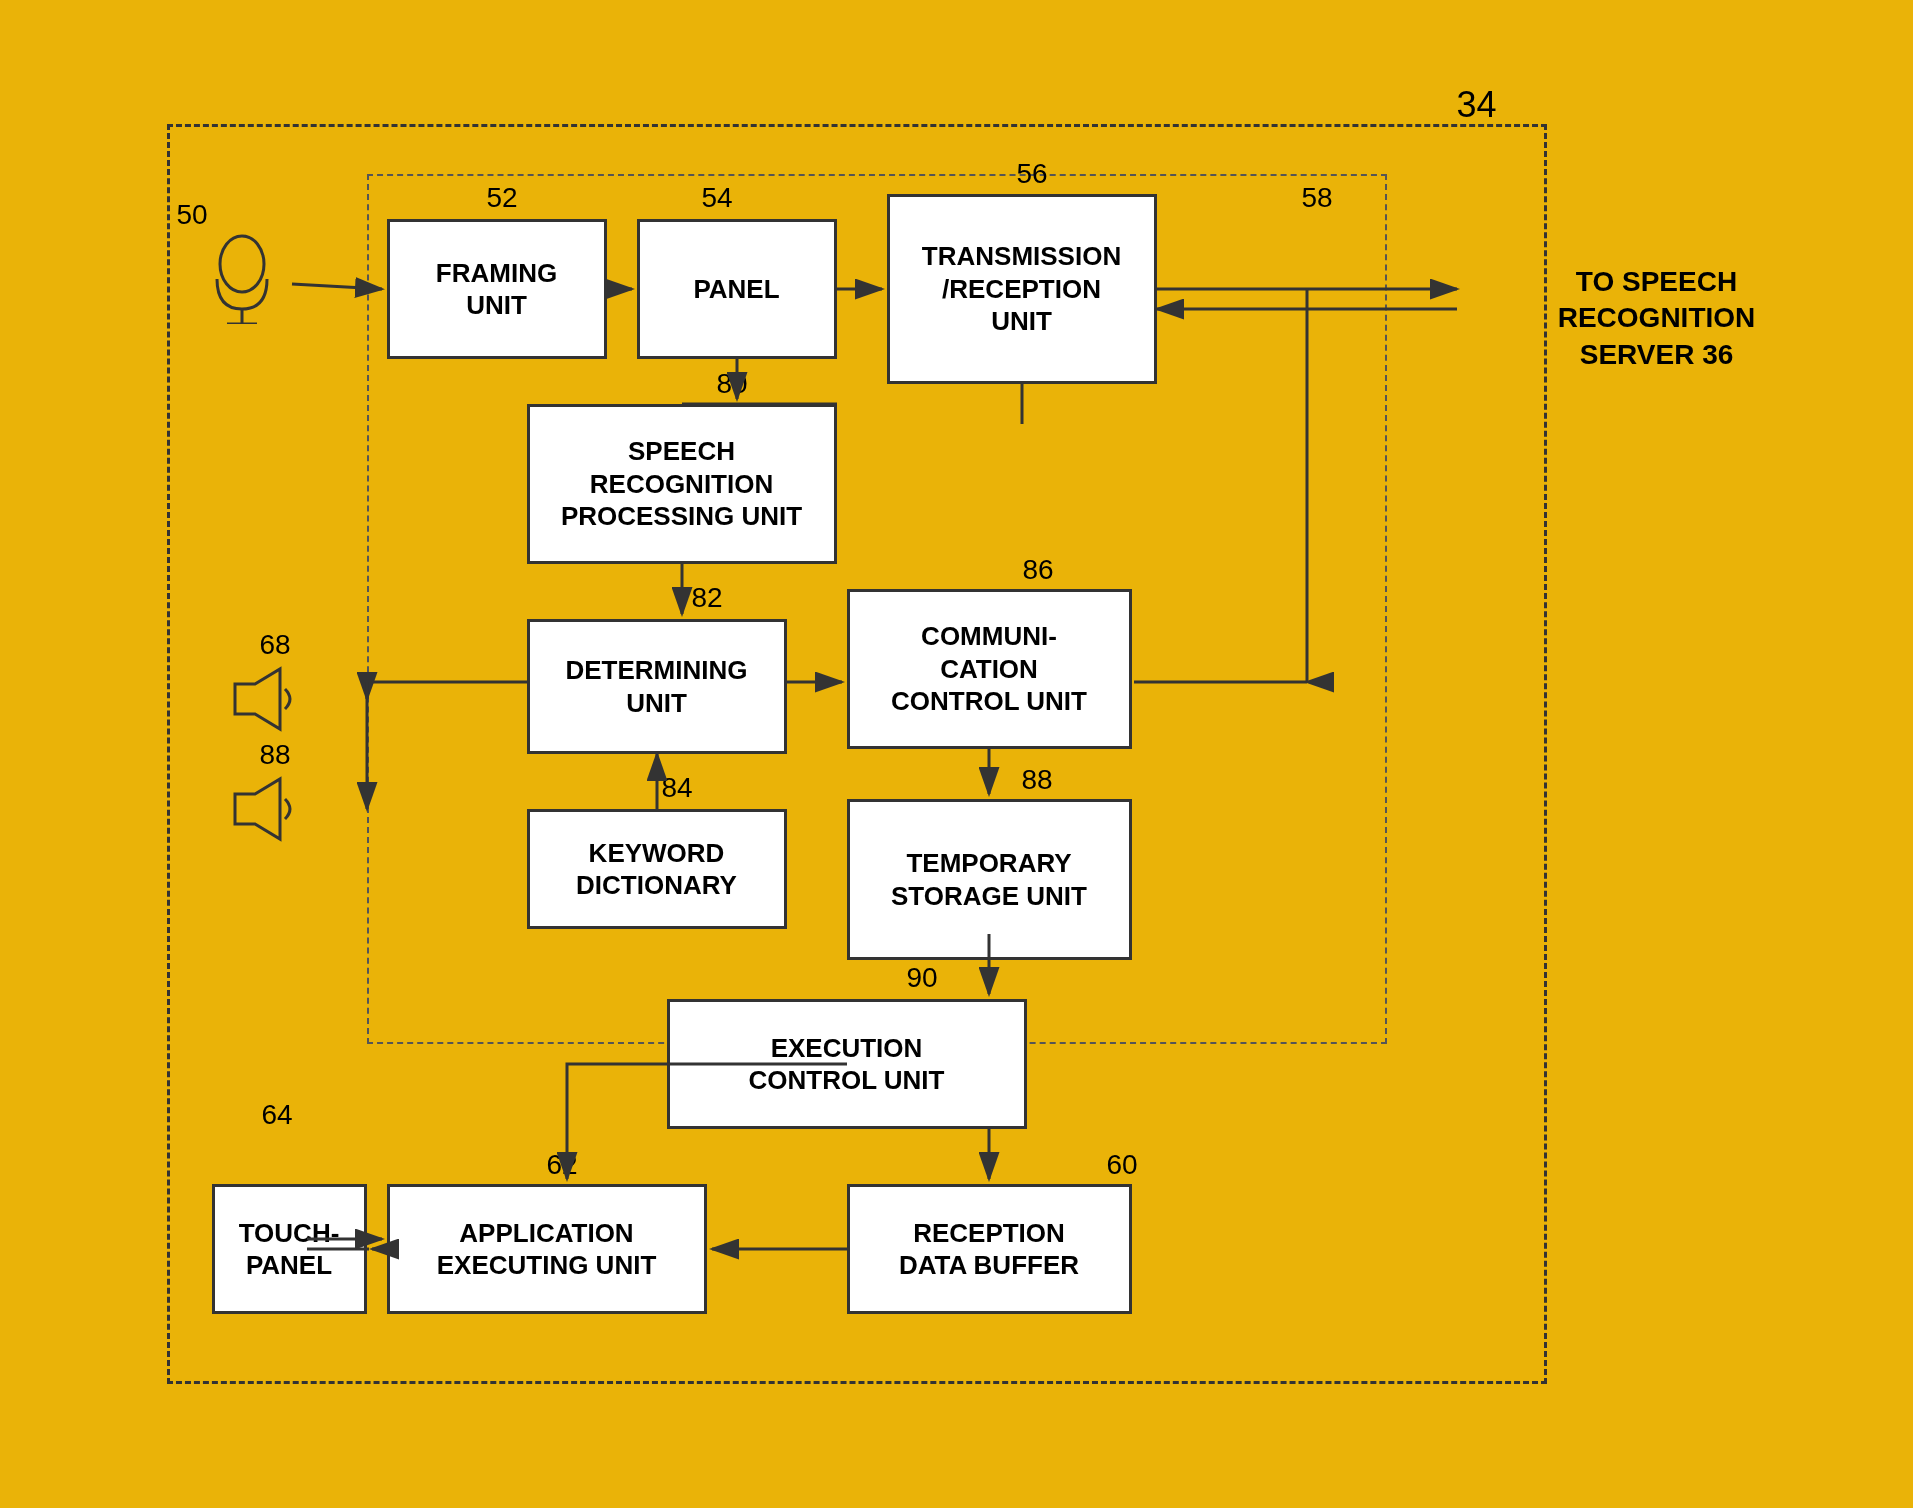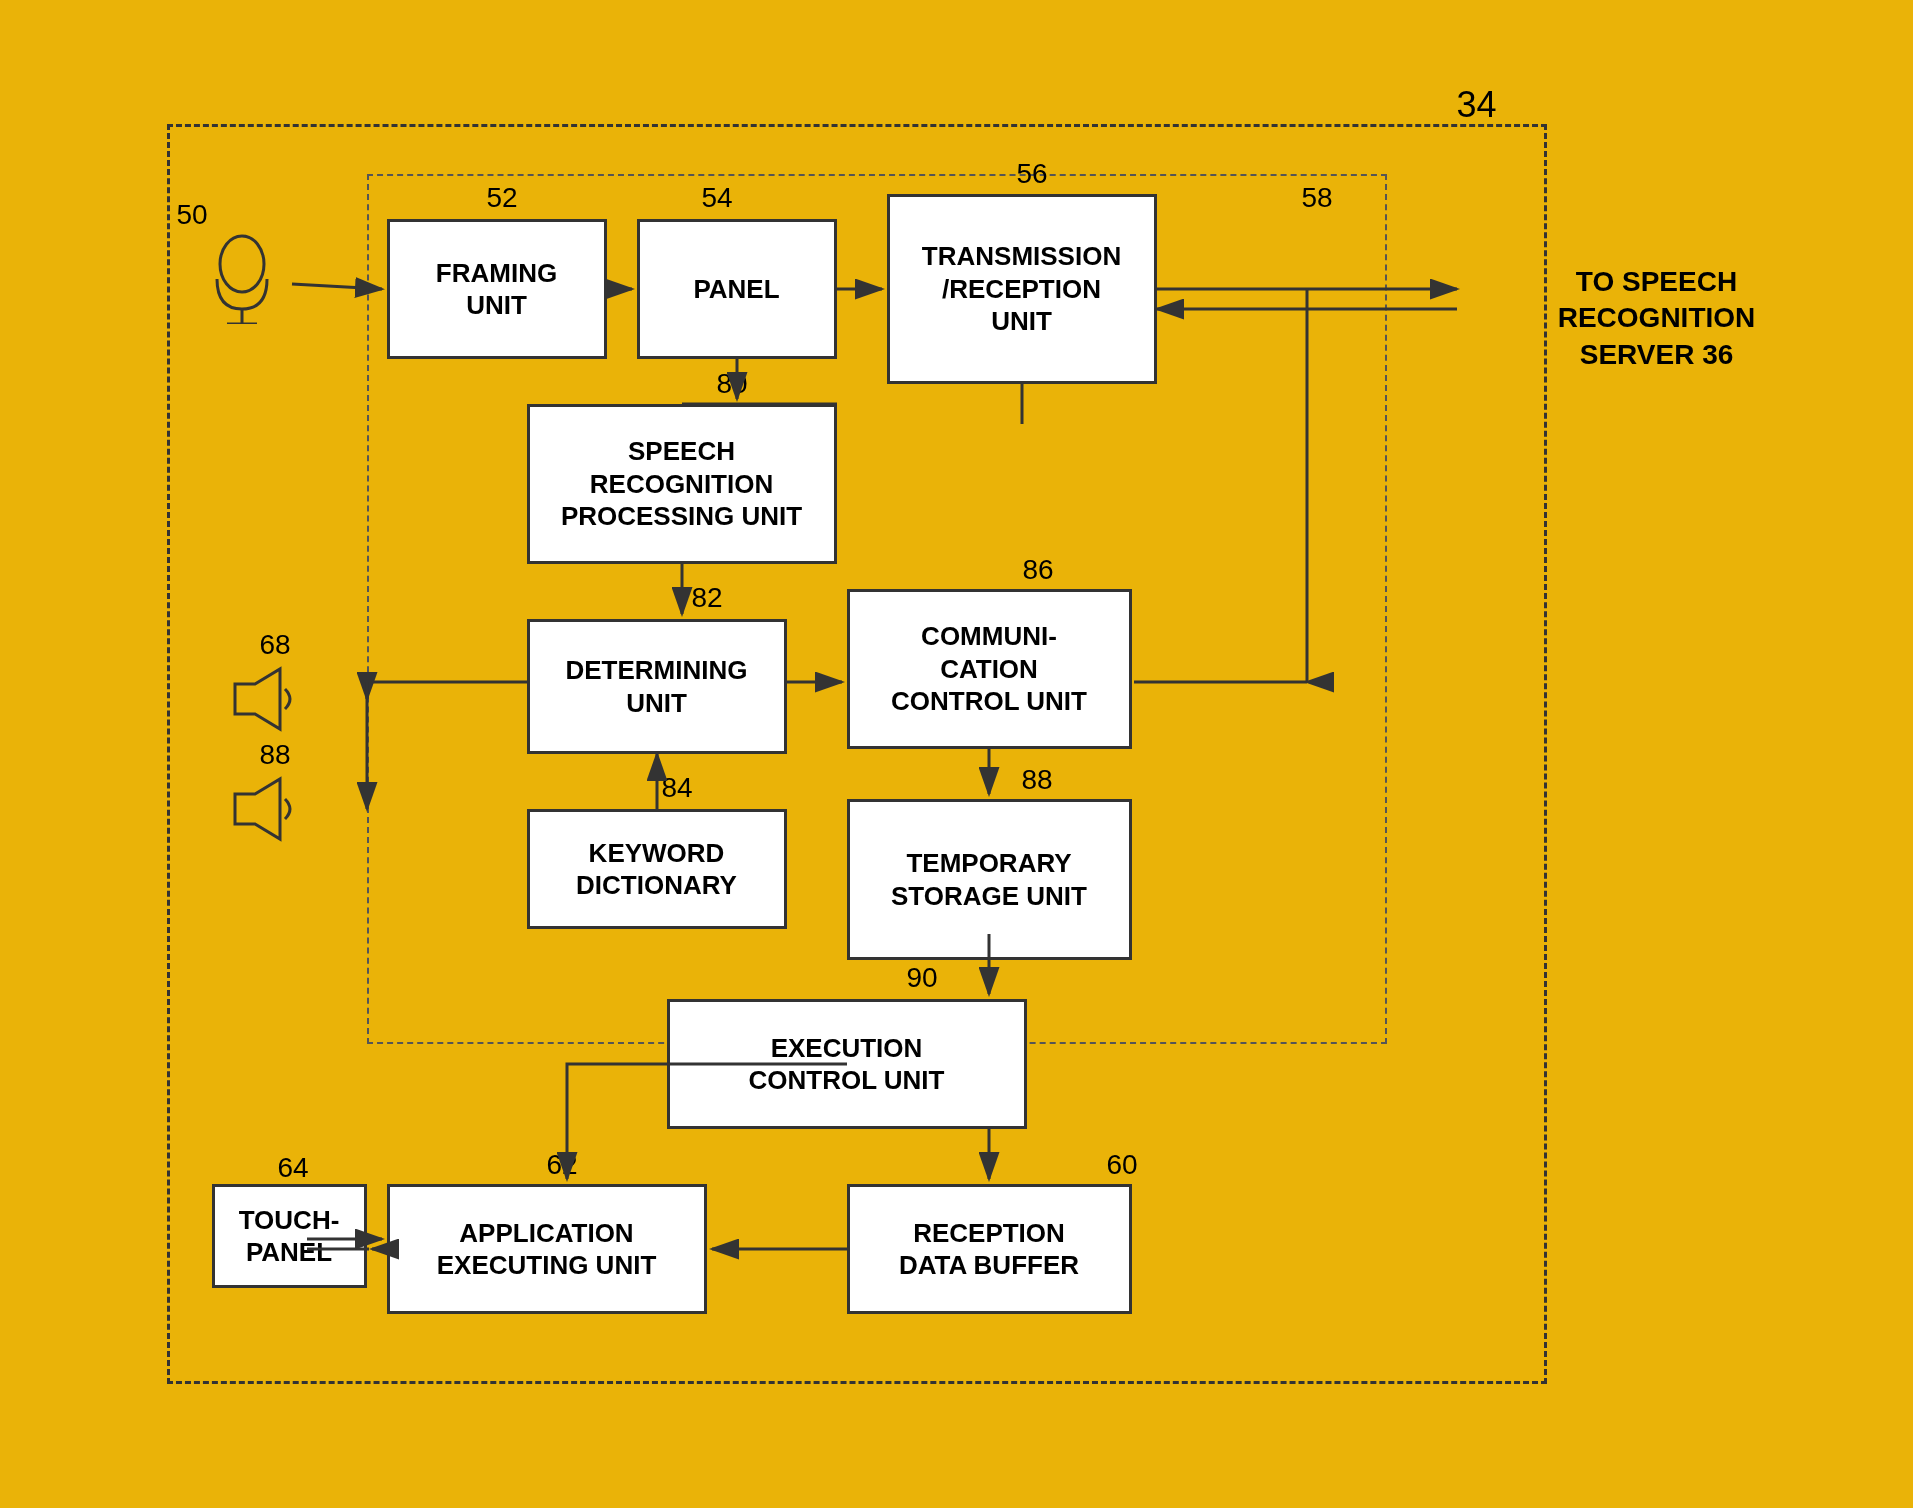--- a/index.html
+++ b/index.html
@@ -196,24 +196,24 @@
     <div class="box" style="left:740px; top:1120px; width:285px; height:130px;">
       RECEPTION<br>DATA BUFFER
     </div>
     <div class="ref" style="top:1085px; left:1000px;">60</div>
 
     <div class="box" style="left:280px; top:1120px; width:320px; height:130px;">
       APPLICATION<br>EXECUTING UNIT
     </div>
     <div class="ref" style="top:1085px; left:440px;">62</div>
 
-    <div class="box" style="left:105px; top:1120px; width:155px; height:104px;">
+    <div class="box" style="left:105px; top:1120px; width:155px; height:130px;">
       TOUCH-<br>PANEL
     </div>
-    <div class="ref" style="top:1088px; left:155px;margin-left:16px;">64</div>
+    <div class="ref" style="top:1035px; left:155px;">64</div>
 
     <svg class="arrows-svg" xmlns="http://www.w3.org/2000/svg">
       <defs>
         <marker id="arrowhead" markerWidth="10" markerHeight="7" refX="9" refY="3.5" orient="auto">
           <polygon points="0 0, 10 3.5, 0 7" fill="#333"></polygon>
         </marker>
         <marker id="arrowhead-left" markerWidth="10" markerHeight="7" refX="1" refY="3.5" orient="auto">
           <polygon points="10 0, 0 3.5, 10 7" fill="#333"></polygon>
         </marker>
         <marker id="arrowhead-up" markerWidth="7" markerHeight="10" refX="3.5" refY="1" orient="auto">

